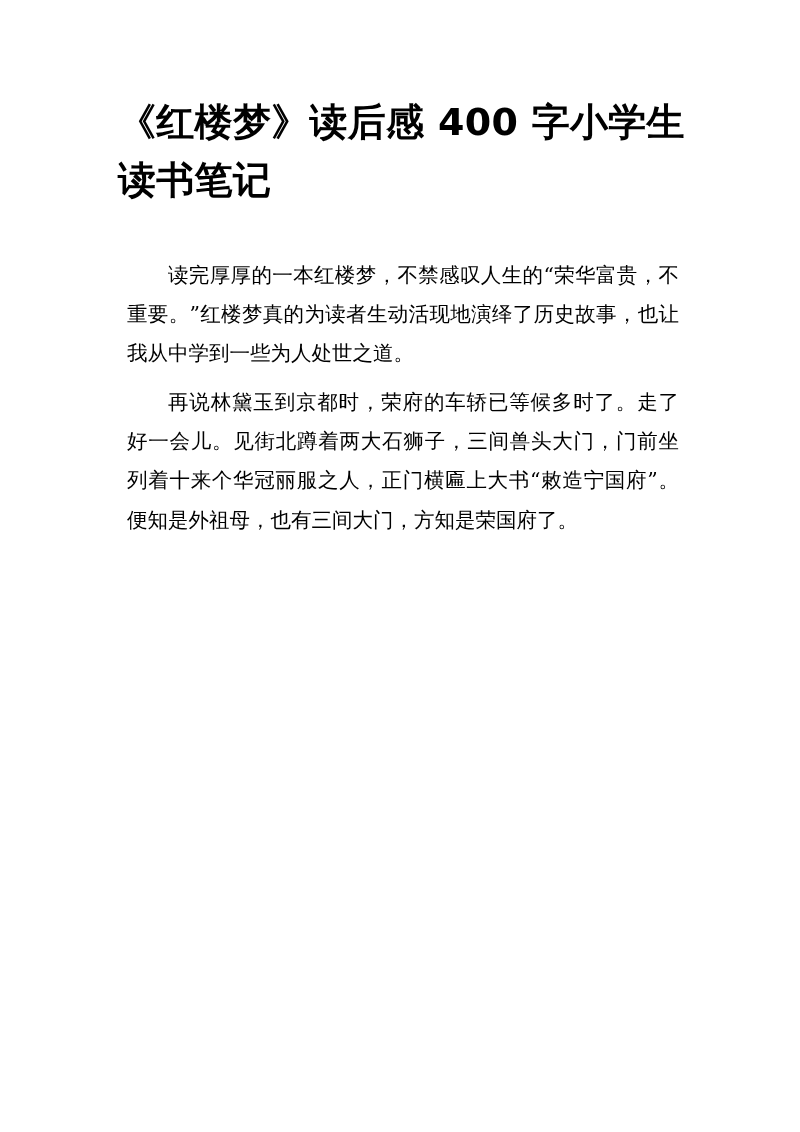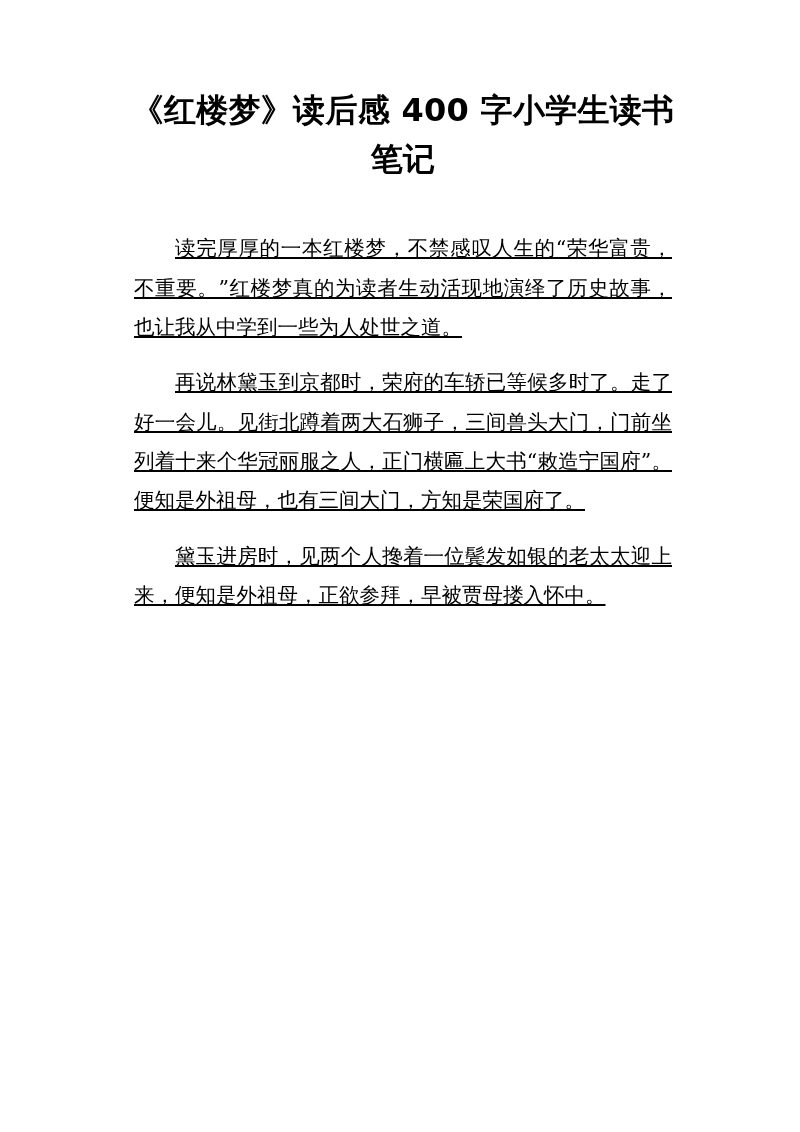--- a/index.html
+++ b/index.html
@@ -18,43 +18,41 @@
   .page {
     box-sizing: border-box;
     width: 800px;
     height: 1132px;
     padding: 86px 112px 0 118px;
     background: #ffffff;
   }
   .doc-title {
     font-family: "DejaVu Sans", "Liberation Sans", sans-serif;
     font-weight: bold;
-    font-size: 32px;
+    font-size: 38px;
     line-height: 1.52;
-    text-align: center;
-    margin: 0 0 46px 0;
+    text-align: left;
+    margin: 8px 0 46px 0;
     letter-spacing: 0.3px;
   }
   .body-text {
     font-family: "DejaVu Serif", "Liberation Serif", serif;
     font-size: 20.5px;
     line-height: 1.92;
     text-align: justify;
     text-justify: inter-ideograph;
     margin: 0;
   }
   .body-text p {
-    margin: 16px;
+    margin: 9px;
     text-indent: 2em;
-    text-decoration: underline;
   }
 </style>
 </head>
 <body>
 
 <div class="page">
   <h1 class="doc-title">《红楼梦》读后感 400 字小学生读书笔记</h1>
   <div class="body-text">
     <p>读完厚厚的一本红楼梦，不禁感叹人生的“荣华富贵，不重要。”红楼梦真的为读者生动活现地演绎了历史故事，也让我从中学到一些为人处世之道。</p>
     <p>再说林黛玉到京都时，荣府的车轿已等候多时了。走了好一会儿。见街北蹲着两大石狮子，三间兽头大门，门前坐列着十来个华冠丽服之人，正门横匾上大书“敕造宁国府”。便知是外祖母，也有三间大门，方知是荣国府了。</p>
-    <p>黛玉进房时，见两个人搀着一位鬓发如银的老太太迎上来，便知是外祖母，正欲参拜，早被贾母搂入怀中。</p>
   </div>
 </div>
 
 </body></html>

